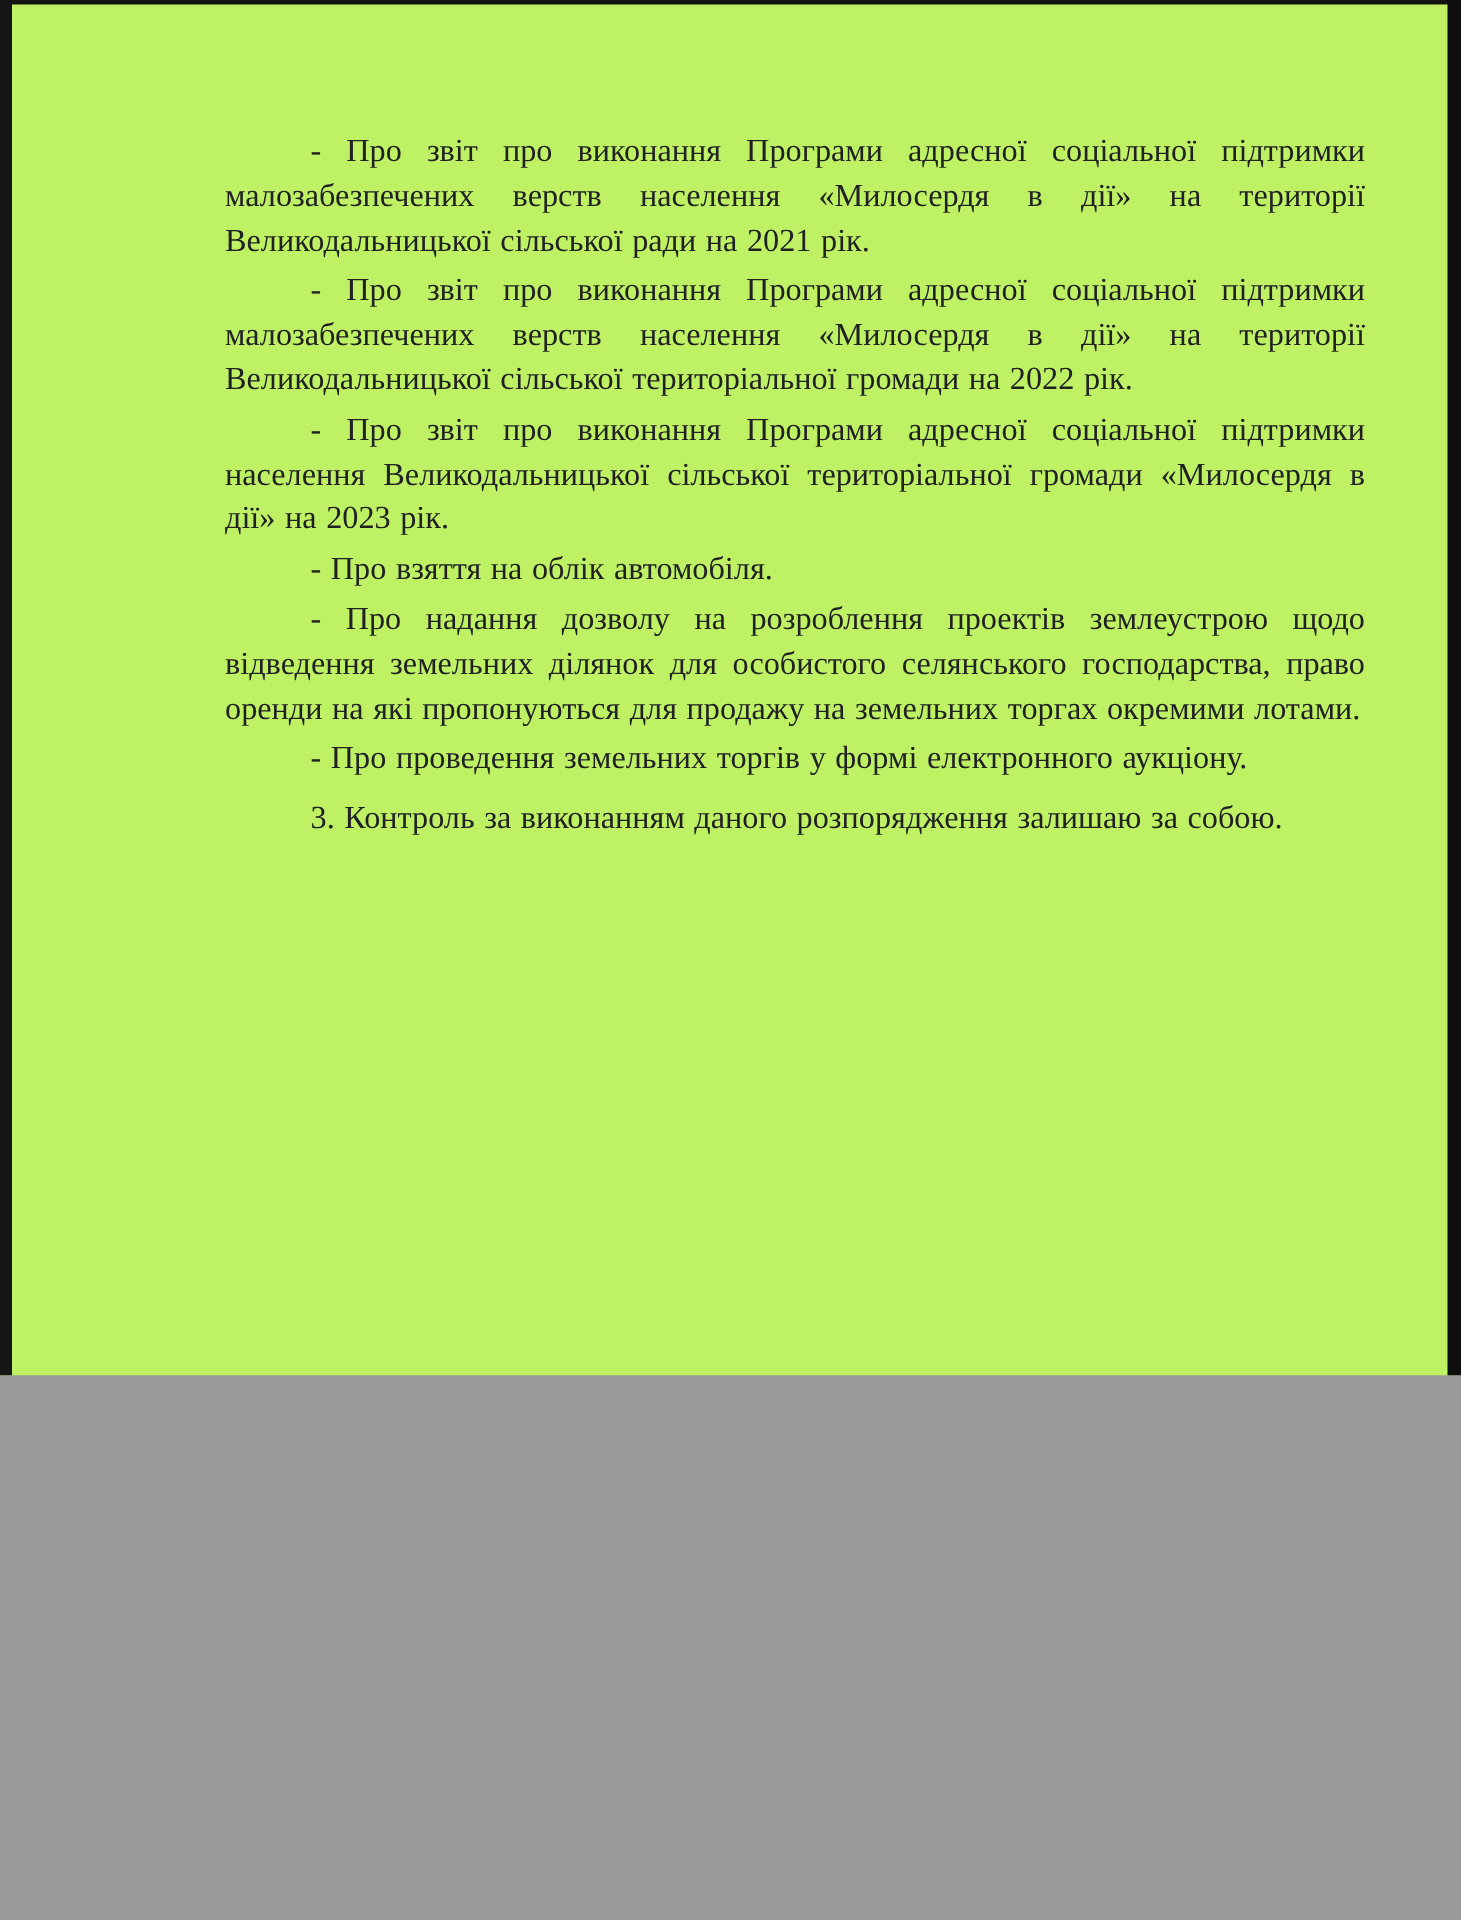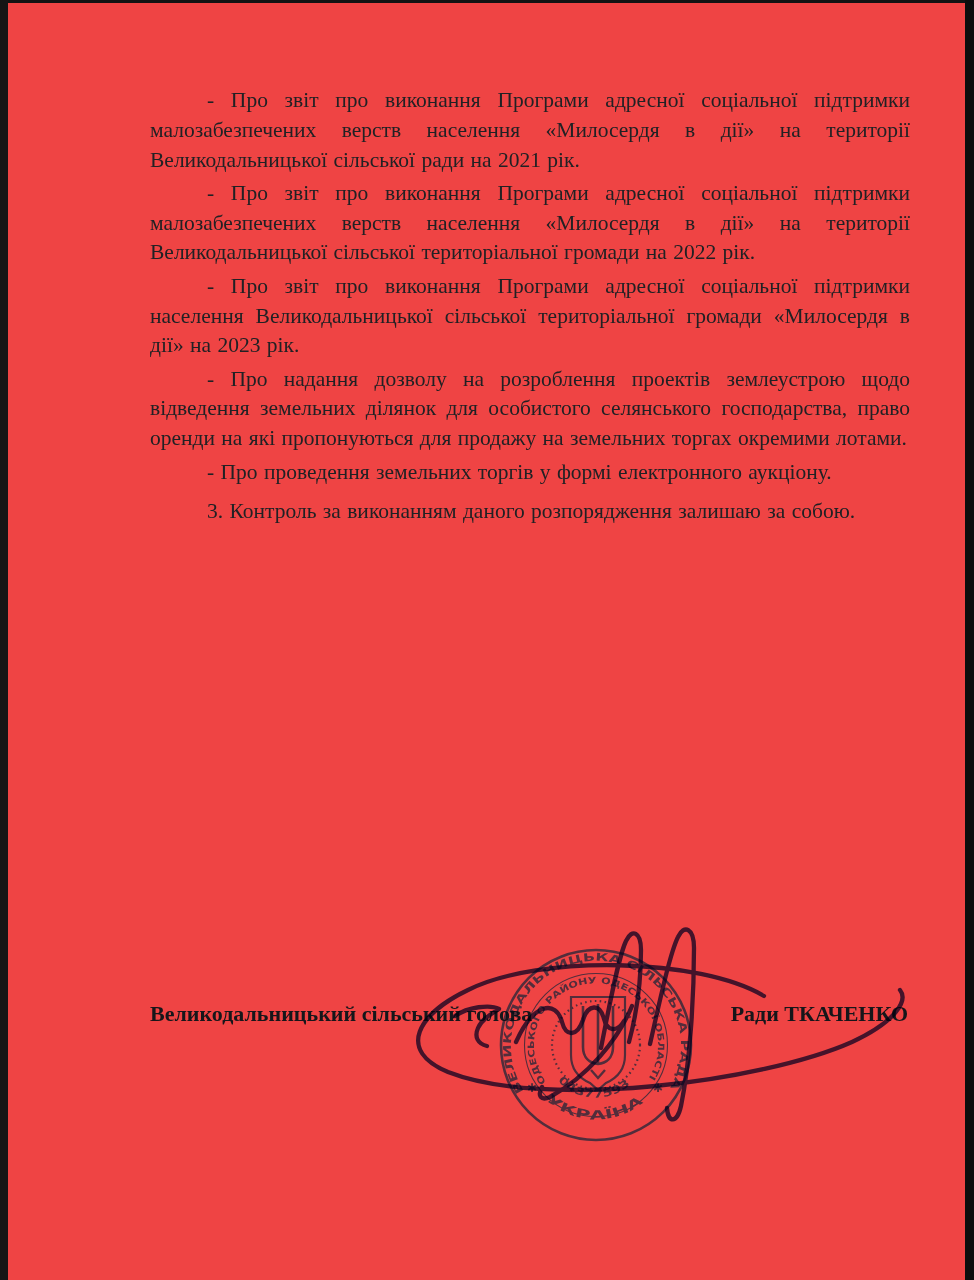--- a/index.html
+++ b/index.html
@@ -1,17 +1,17 @@
 <!DOCTYPE html>
 <html><head>
 <meta charset="utf-8">
 <style>
   html,body{margin:0;padding:0;background:#9a9a9a;}
   .page{
-    position:relative;width:974px;height:1280px;background:#ef4444;
+    position:relative;width:974px;height:917px;background:#bef264;
     overflow:hidden;font-family:"Liberation Serif",serif;
   }
   .edge-top{position:absolute;left:0;top:0;width:974px;height:3px;background:#131313;}
   .edge-left{position:absolute;left:0;top:0;width:8px;height:1280px;background:#151515;}
   .edge-right{position:absolute;left:965px;top:0;width:9px;height:1280px;background:#0d0d0d;}
   .body-text{
     position:absolute;left:150px;top:86px;width:760px;
     font-size:21.5px;line-height:29.8px;color:#212124;
     text-align:justify;text-align-last:left;word-spacing:1px;
   }
@@ -34,20 +34,21 @@
 <div class="page">
 
   <div class="edge-top"></div>
   <div class="edge-left"></div>
   <div class="edge-right"></div>
 
   <div class="body-text">
     <p>- Про звіт про виконання Програми адресної соціальної підтримки малозабезпечених верств населення «Милосердя в дії» на території Великодальницької сільської ради на 2021 рік.</p>
     <p>- Про звіт про виконання Програми адресної соціальної підтримки малозабезпечених верств населення «Милосердя в дії» на території Великодальницької сільської територіальної громади на 2022 рік.</p>
     <p>- Про звіт про виконання Програми адресної соціальної підтримки населення Великодальницької сільської територіальної громади «Милосердя в дії» на 2023 рік.</p>
+    <p>- Про взяття на облік автомобіля.</p>
     <p>- Про надання дозволу на розроблення проектів землеустрою щодо відведення земельних ділянок для особистого селянського господарства, право оренди на які пропонуються для продажу на земельних торгах окремими лотами.</p>
     <p>- Про проведення земельних торгів у формі електронного аукціону.</p>
     <p class="control">3. Контроль за виконанням даного розпорядження залишаю за собою.</p>
   </div>
 
   <div class="sig-row">
     <span>Великодальницький сільський голова</span>
     <span>Ради ТКАЧЕНКО</span>
   </div>
 

